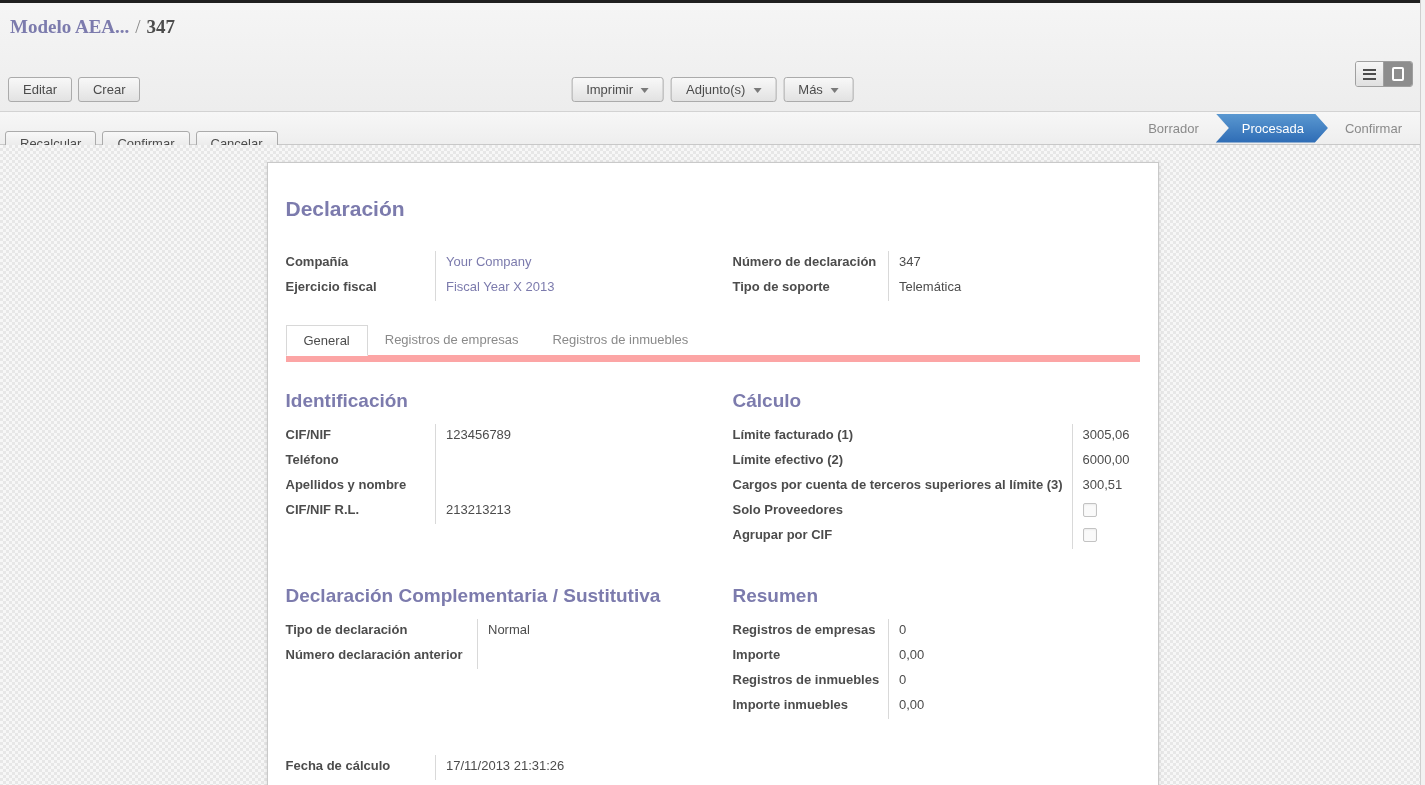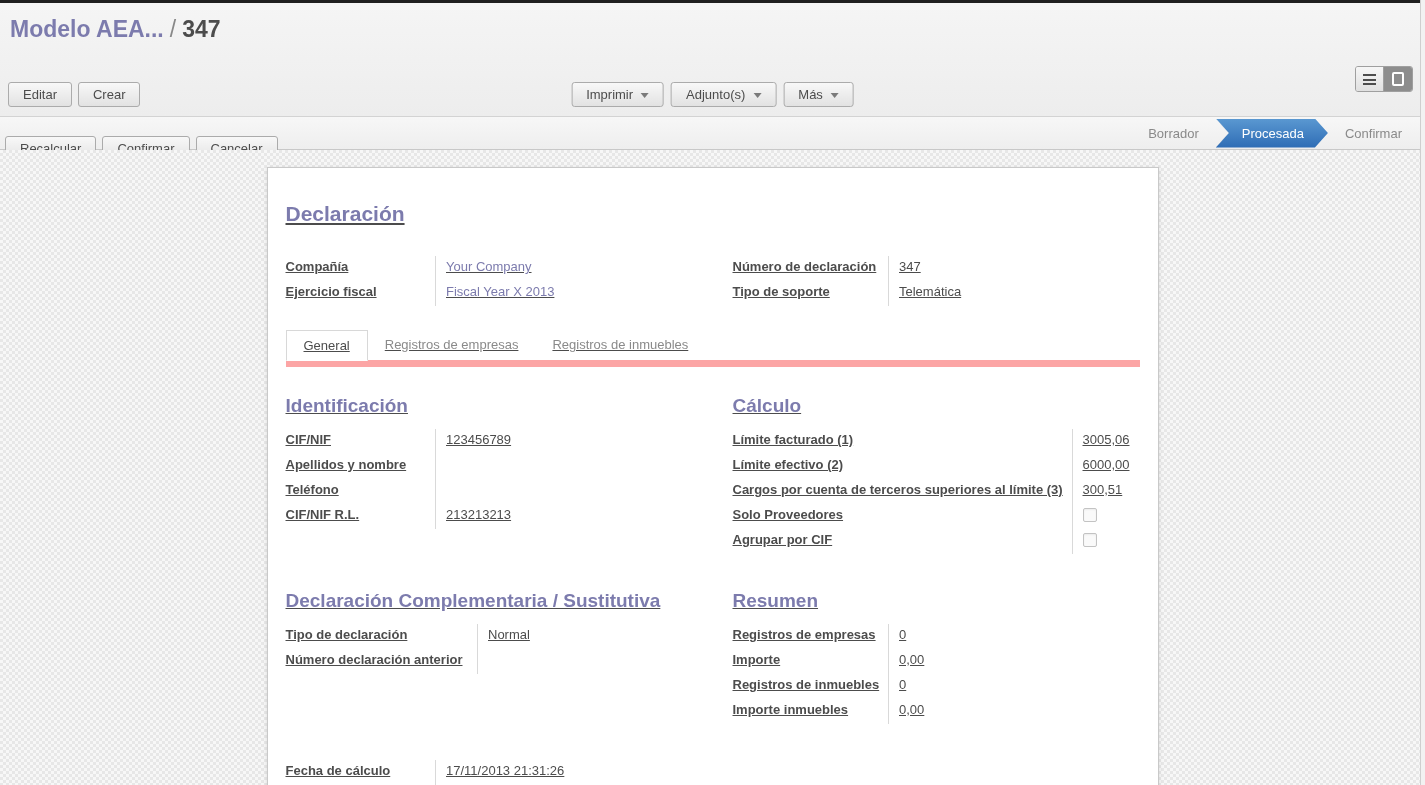--- a/index.html
+++ b/index.html
@@ -5,21 +5,21 @@
   * { margin:0; padding:0; box-sizing:border-box; }
   html,body { width:1425px; height:785px; overflow:hidden; }
   body { font-family:"Liberation Sans","DejaVu Sans",sans-serif; color:#4c4c4c; background:#fff; }
   .page { display:flex; flex-direction:column; height:100%; position:relative; }
 
   
   .top-strip { height:3px; background:#1f1f1f; flex:none; }
 
   
   .header { background:linear-gradient(#f5f5f5,#ededed); border-bottom:1px solid #d3d3d3; flex:none; padding-bottom:9px; }
-  .breadcrumb { padding:13px 12px 2px 10px; font-size:23px; }
+  .breadcrumb { padding:13px 12px 2px 10px; font-size:19px;font-family:Liberation Serif, serif; }
   .breadcrumb a { color:#7c7bad; font-weight:bold; text-decoration:none; cursor:pointer; }
   .breadcrumb .sep { color:#888; font-weight:normal; padding:0 6px; }
   .breadcrumb .current { color:#4c4c4c; font-weight:bold; }
 
   .btn-row { display:flex; align-items:center; padding:6px 8px 0 8px; position:relative; }
   .btn { display:inline-block; padding:4px 14px; font-size:13px; color:#4c4c4c;
          border:1px solid #ababab; border-radius:3px;
          background:linear-gradient(#f8f8f8,#e2e2e2); cursor:pointer; white-space:nowrap;margin-top:31px; }
   .btn + .btn { margin-left:6px; }
   .center-group { position:absolute; left:50%; transform:translateX(-50%); display:flex; }
@@ -47,21 +47,21 @@
       clip-path:polygon(0 0, calc(100% - 13px) 0, 100% 50%, calc(100% - 13px) 100%, 0 100%, 13px 50%); }
   .state-active::before { content:""; position:absolute; left:0; top:0; width:13px; height:100%;
       background:linear-gradient(#e3e3e3,#cccccc); clip-path:polygon(0 0, 100% 50%, 0 100%); }
 
   
   .content { flex:1; overflow:hidden;
       background-color:#f7f7f7;
       background-image:
         linear-gradient(45deg,#e7e7e7 25%,transparent 25%,transparent 75%,#e7e7e7 75%),
         linear-gradient(45deg,#e7e7e7 25%,transparent 25%,transparent 75%,#e7e7e7 75%);
-      background-size:6px 6px; background-position:0 0,3px 3px;text-decoration:underline; }
+      background-size:6px 6px; background-position:0 0,3px 3px; }
   .right-edge { position:absolute; right:0; top:0; width:5px; height:100%;
       background:#f2f2f2; border-left:1px solid #cfcfcf; }
 
   .sheet { width:892px; min-height:637px; margin:17px auto 0; background:#fff;
       border:1px solid #c9c9c9; box-shadow:0 1px 4px rgba(0,0,0,.12);
       padding:34px 18px 26px; }
 
   .sheet-title { font-size:21px; font-weight:bold; color:#7c7bad; margin-bottom:30px; }
 
   .cols { display:grid; grid-template-columns:1fr 1fr; column-gap:40px; align-items:start; }
@@ -165,28 +165,28 @@
         <div class="cols cols2">
 
           <div>
             <div class="sec-title">Identificación</div>
             <div class="fgroup lw150">
               <div class="frow">
                 <div class="flabel">CIF/NIF</div>
                 <div class="fvalue">123456789</div>
               </div>
               <div class="frow">
+                <div class="flabel">Teléfono</div>
+                <div class="fvalue"></div>
+              </div>
+              <div class="frow">
                 <div class="flabel">Apellidos y nombre</div>
                 <div class="fvalue"></div>
               </div>
               <div class="frow">
-                <div class="flabel">Teléfono</div>
-                <div class="fvalue"></div>
-              </div>
-              <div class="frow">
                 <div class="flabel">CIF/NIF R.L.</div>
                 <div class="fvalue">213213213</div>
               </div>
             </div>
           </div>
 
           <div>
             <div class="sec-title">Cálculo</div>
             <div class="fgroup lw342">
               <div class="frow">

